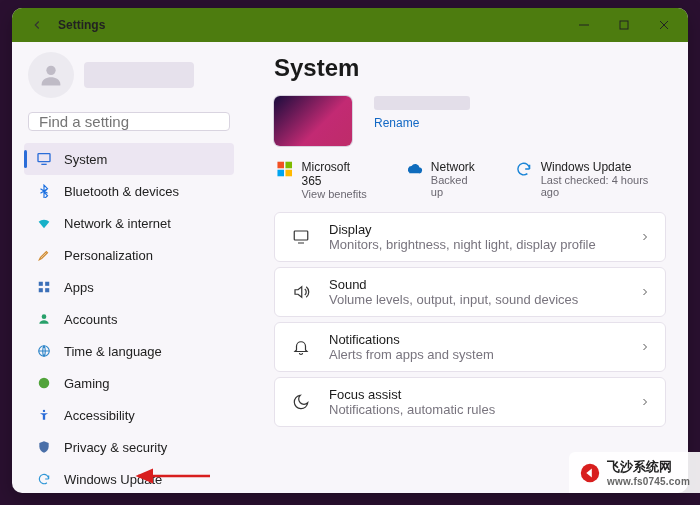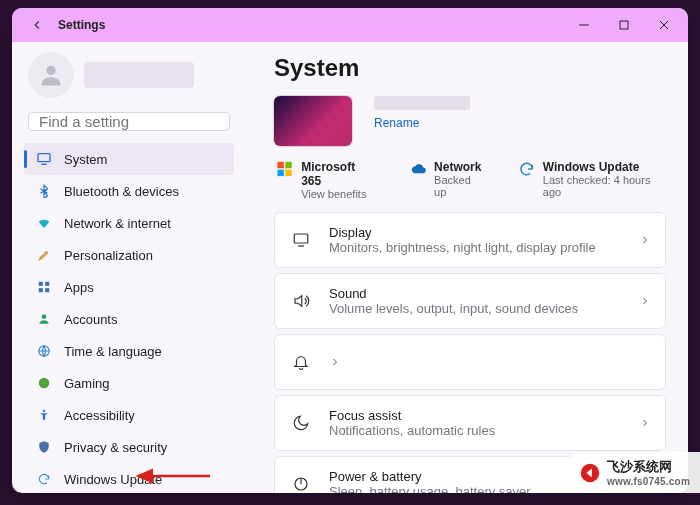--- a/index.html
+++ b/index.html
@@ -5,21 +5,21 @@
   * { box-sizing: border-box; margin: 0; padding: 0; font-family: "Segoe UI", Arial, sans-serif; }
   body { background: #2a1030; width: 700px; height: 505px; overflow: hidden; position: relative; }
   .window {
     position: absolute; top: 8px; left: 12px; right: 12px; bottom: 12px;
     background: #f8f6fa; border-radius: 10px; overflow: hidden;
     box-shadow: 0 6px 20px rgba(0,0,0,.25);
     display: flex; flex-direction: column;
   }
   .titlebar {
     height: 34px; display: flex; align-items: center; padding: 0 4px 0 12px;
-    background: #f0abfc;
+    background: #4d7c0f;
   }
   .back-btn { width: 26px; height: 26px; display:flex;align-items:center;justify-content:center; border-radius:4px; }
   .title { font-size: 12px; margin-left: 8px; color:#222; font-weight:600;}
   .winbtns { margin-left: auto; display:flex; }
   .winbtn { width: 40px; height: 32px; display:flex;align-items:center;justify-content:center; }
   .content { flex:1; display:flex; overflow:hidden; }
   .sidebar { width: 232px; padding: 6px 0 10px 12px; overflow-y:auto; display:flex;flex-direction:column; }
   .profile { display:flex; align-items:center; gap:10px; padding:4px 8px 14px 4px;}
   .avatar { width:46px;height:46px;border-radius:50%;background:#eceaf0;display:flex;align-items:center;justify-content:center;}
   .avatar svg{opacity:.55}
@@ -42,25 +42,25 @@
   .arrow-callout{ position:absolute; left:120px; bottom:8px; }
   .main { flex:1; overflow-y:auto; padding:12px 22px 10px 30px; position:relative;}
   .page-title{ font-size:24px; font-weight:600; color:#1a1a1a; margin-bottom:14px;}
   .device-row{ display:flex; align-items:flex-start; gap:22px; margin-bottom:14px;}
   .device-thumb{width:78px;height:50px;border-radius:6px;background:linear-gradient(135deg,#1a0c3d,#c22a73 60%,#be2c69);box-shadow:0 0 0 1px #d8d3df;}
   .device-name{width:96px;height:14px;background:#e3dee9;border-radius:3px;margin-bottom:6px;}
   .rename{color:#1368c4;font-size:12px;}
   .info-strip{ display:flex; gap:34px; margin-bottom:12px; padding-left:2px;}
   .info-item{display:flex;gap:8px;align-items:flex-start;}
   .info-icon{width:18px;height:18px;}
-  .info-title{font-size:12px;font-weight:700;color:#222;}
+  .info-title{font-size:12px;font-weight:400;color:#222;}
   .info-sub{font-size:11px;color:#6a6770;}
   .cards{display:flex;flex-direction:column;gap:5px;}
   .card{
-    background:#fff;border:1px solid #e6e1eb;border-radius:6px;height:56px;
+    background:#fff;border:1px solid #e6e1eb;border-radius:6px;height:50px;
     display:flex;align-items:center;padding:0 14px 0 16px;gap:18px;
   }
   .card-icon{width:20px;height:20px;display:flex;align-items:center;justify-content:center;color:#333;}
   .card-text{flex:1;}
   .card-title{font-size:13px;font-weight:500;color:#1b1b1b;}
   .card-sub{font-size:13px;color:#78747e;}
   .chev{color:#555;}
   .watermark{
     position:absolute;right:0;bottom:12px;background:rgba(255,255,255,.9);
     padding:6px 10px;display:flex;align-items:center;gap:6px;border-top-left-radius:6px;
@@ -304,55 +304,44 @@
               <path d="M9 6l6 6-6 6"></path>
             </svg>
         </div>
 
         <div class="card">
           <span class="card-icon">
               <svg width="18" height="18" viewBox="0 0 24 24" fill="none" stroke="#333" stroke-width="1.6">
                 <path d="M6 16V11a6 6 0 1112 0v5l2 2H4zM10 20a2 2 0 004 0"></path>
               </svg>
             </span>
+          <div class="card-text">
+            <div class="card-title">Notifications</div>
+            <div class="card-sub">Alerts from apps and system</div>
+          </div>
           <svg class="chev" width="12" height="12" viewBox="0 0 24 24" fill="none" stroke="#555" stroke-width="2">
               <path d="M9 6l6 6-6 6"></path>
             </svg>
         </div>
 
         <div class="card">
           <span class="card-icon">
               <svg width="18" height="18" viewBox="0 0 24 24" fill="none" stroke="#333" stroke-width="1.6">
                 <path d="M21 13A9 9 0 1111 3a7 7 0 0010 10z"></path>
               </svg>
             </span>
           <div class="card-text">
             <div class="card-title">Focus assist</div>
             <div class="card-sub">Notifications, automatic rules</div>
           </div>
           <svg class="chev" width="12" height="12" viewBox="0 0 24 24" fill="none" stroke="#555" stroke-width="2">
               <path d="M9 6l6 6-6 6"></path>
             </svg>
         </div>
 
-        <div class="card">
-          <span class="card-icon">
-              <svg width="18" height="18" viewBox="0 0 24 24" fill="none" stroke="#333" stroke-width="1.6">
-                <circle cx="12" cy="12" r="8"></circle>
-                <line x1="12" y1="4" x2="12" y2="12"></line>
-              </svg>
-            </span>
-          <div class="card-text">
-            <div class="card-title">Power &amp; battery</div>
-            <div class="card-sub">Sleep, battery usage, battery saver</div>
-          </div>
-          <svg class="chev" width="12" height="12" viewBox="0 0 24 24" fill="none" stroke="#555" stroke-width="2">
-              <path d="M9 6l6 6-6 6"></path>
-            </svg>
-        </div>
       </div>
     </div>
 
   </div>
 </div>
 
 <div class="watermark">
   <svg class="logo" width="22" height="22" viewBox="0 0 24 24">
       <circle cx="12" cy="12" r="10" fill="#d81e1e"></circle>
       <path d="M8 12l6-5v10z" fill="#fff"></path>

